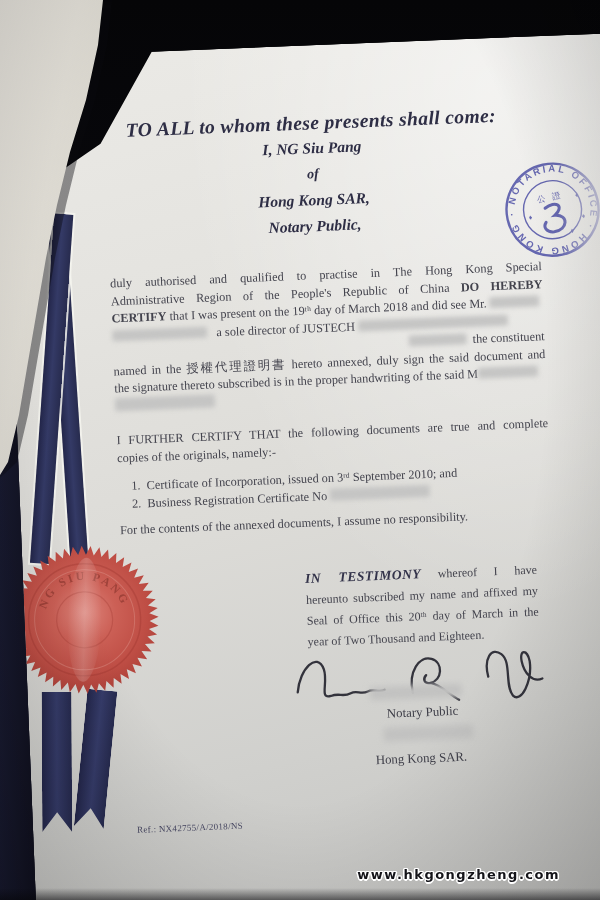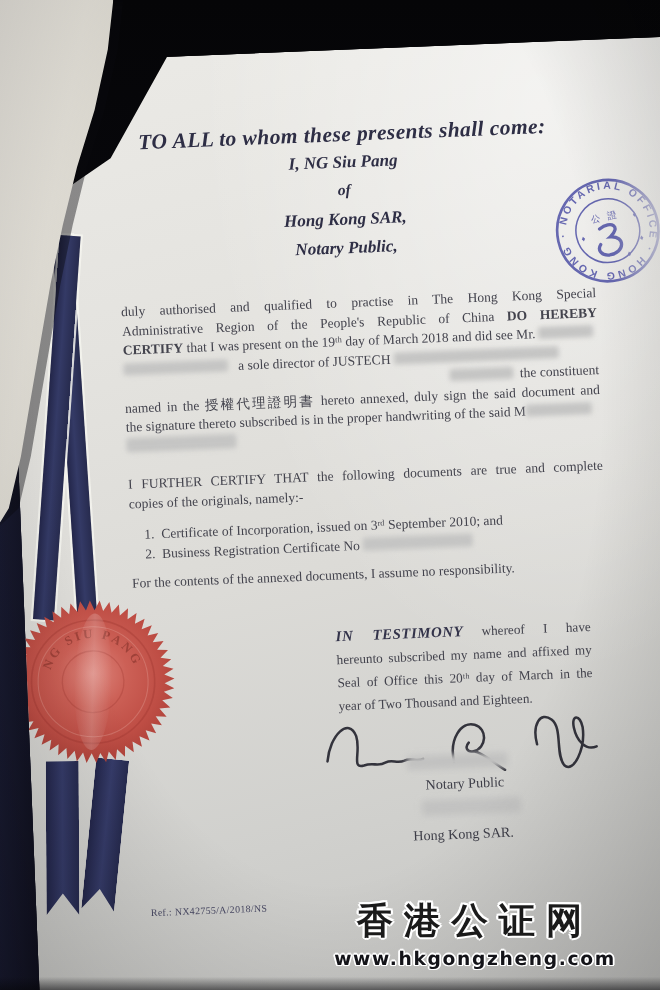--- a/index.html
+++ b/index.html
@@ -73,21 +73,21 @@
   .vignette{position:absolute;inset:0;z-index:5;pointer-events:none;
     background:radial-gradient(ellipse at 50% 40%,transparent 58%,rgba(0,0,0,.20) 100%);}
   .bottom-fade{position:absolute;z-index:5;left:0;right:0;bottom:0;height:12px;
     background:linear-gradient(transparent,rgba(5,5,8,.55));}
   
   .wm{position:absolute;z-index:6;right:40px;bottom:18px;text-align:center;
     font-family:"DejaVu Sans","Liberation Sans",sans-serif;font-weight:bold;}
   .wm-cn{font-size:33px;letter-spacing:10px;color:#1a1a1a;
     text-shadow:-2px 0 0 #fff,2px 0 0 #fff,0 -2px 0 #fff,0 2px 0 #fff,
       -1.5px -1.5px 0 #fff,1.5px -1.5px 0 #fff,-1.5px 1.5px 0 #fff,1.5px 1.5px 0 #fff;}
-  .wm-url{font-size:17px;letter-spacing:1.5px;color:#141419;margin-top:2px;
+  .wm-url{font-size:13px;letter-spacing:1.5px;color:#141419;margin-top:2px;
     text-shadow:-1.5px 0 0 #fff,1.5px 0 0 #fff,0 -1.5px 0 #fff,0 1.5px 0 #fff,
       -1px -1px 0 #fff,1px -1px 0 #fff,-1px 1px 0 #fff,1px 1px 0 #fff;}
 </style>
 </head>
 <body>
 
 <div class="photo">
 
   <div class="side-strip"></div>
 
@@ -193,16 +193,15 @@
     <div class="ref">Ref.: NX42755/A/2018/NS</div>
   </div>
 
   <div class="flip-shadow"></div>
   <div class="flip"></div>
 
   <div class="vignette"></div>
   <div class="bottom-fade"></div>
 
   <div class="wm">
-    <div class="wm-cn">香港公证网</div>
     <div class="wm-url">www.hkgongzheng.com</div>
   </div>
 </div>
 
 </body></html>

